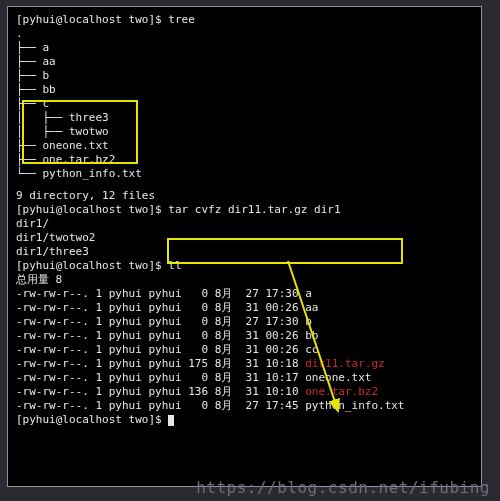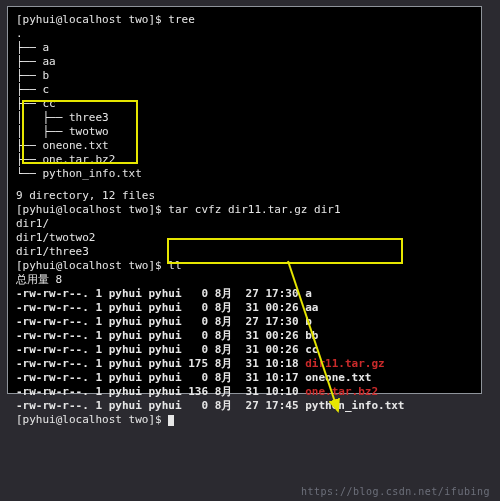--- a/index.html
+++ b/index.html
@@ -7,32 +7,32 @@
     background:#2b2a30;
     width:500px; height:501px;
     overflow:hidden;
     font-family:"DejaVu Sans Mono","Courier New",monospace;
     font-size:11px;
   }
   .term {
     position:relative;
     background:#000;
     width:475px;
-    height:388px;
+    height:481px;
     margin:6px 0 0 7px;
     border:1px solid #8f949b;
     color:#e6e6e6;
     padding:6px 8px;
     box-sizing:border-box;
     line-height:14px;
   }
   .prompt { color:#e6e6e6; }
   .tree-line { color:#e6e6e6; }
   .tree-dir span.dn { color:#3a63ff; }
-  .ll-row { white-space:pre;font-weight:bold; } 
+  .ll-row { white-space:pre; } 
   .ll-dir { color:#3a63ff; }
   .ll-red { color:#c92a2a; }
   .ll-file { color:#e6e6e6; }
   .pipes { color:#e6e6e6; }
   .box {
     position:absolute;
     border:2px solid #e6e600;
     pointer-events:none;
   }
   #box-tree { left:14px; top:93px; width:112px; height:60px; }
@@ -40,42 +40,42 @@
   svg.arrow {
     position:absolute;
     left:0; top:0;
     width:475px; height:481px;
     pointer-events:none;
   }
   .watermark {
     position:absolute;
     right:10px; bottom:4px;
     color:#6c6f7a;
-    font-size:10px;
+    font-size:16px;
     letter-spacing:0.5px;
   }
   .cursor {
     display:inline-block;
     width:6px; height:11px;
     background:#e6e6e6;
     vertical-align:text-bottom;
   }
 </style>
 </head>
 <body>
 
 <div class="term">
   <div id="content">
       <div class="tree-line"><span class="prompt">[pyhui@localhost two]$ </span>tree</div>
       <div class="tree-line">.</div>
       <div class="tree-line"><span class="pipes">├── </span>a</div>
       <div class="tree-line"><span class="pipes">├── </span>aa</div>
       <div class="tree-line"><span class="pipes">├── </span>b</div>
+      <div class="tree-line"><span class="pipes">├── </span>bb</div>
       <div class="tree-line"><span class="pipes">├── </span>c</div>
-      <div class="tree-line"><span class="pipes">├── </span>cc</div>
       <div class="tree-line"><span class="pipes">│&nbsp;&nbsp; ├── </span>three3</div>
       <div class="tree-line"><span class="pipes">│&nbsp;&nbsp; ├── </span>twotwo</div>
       <div class="tree-line"><span class="pipes">├── </span>oneone.txt</div>
       <div class="tree-line"><span class="pipes">├── </span>one.tar.bz2</div>
       <div class="tree-line"><span class="pipes">└── </span>python_info.txt</div>
       <div style="height:8px"></div>
       <div class="tree-line">9 directory, 12 files</div>
       <div class="tree-line"><span class="prompt">[pyhui@localhost two]$ </span>tar cvfz dir11.tar.gz dir1</div>
       <div class="tree-line">dir1/</div>
       <div class="tree-line">dir1/twotwo2</div>

